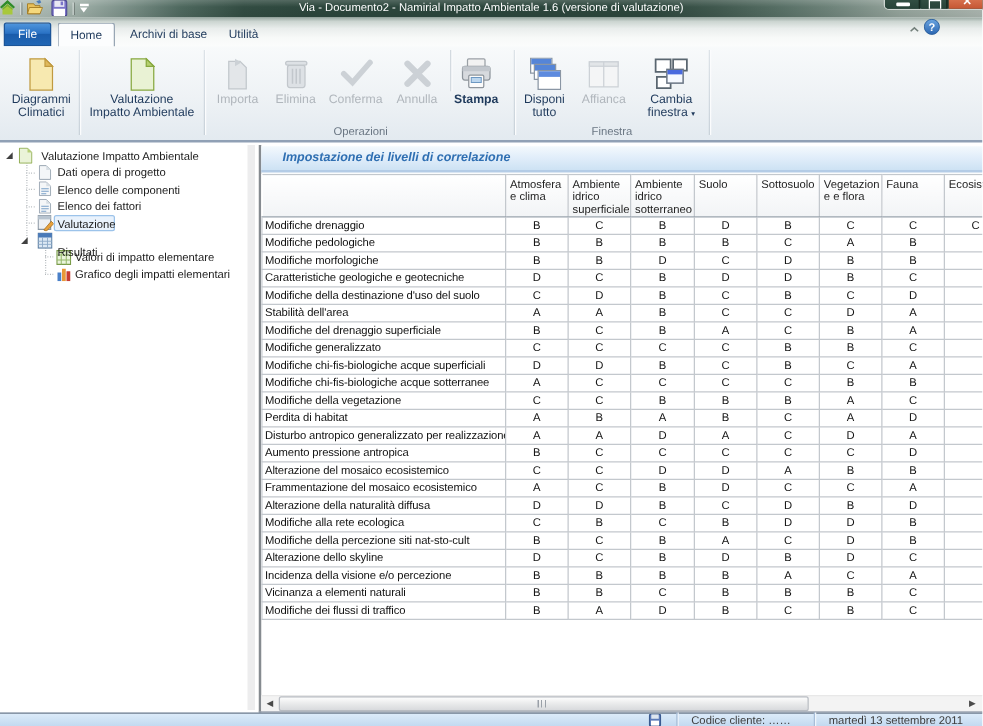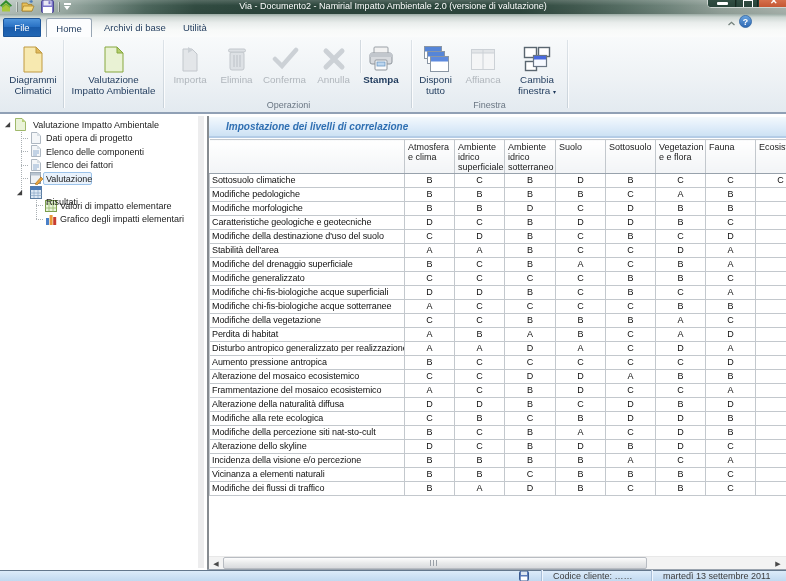--- a/index.html
+++ b/index.html
@@ -84,21 +84,21 @@
 
 
 #statusbar{left:0;top:570px;width:786px;height:11px;
  background:linear-gradient(#dcebf9,#c2d9f0);border-top:1px solid #64778c;}
 .ssep{position:absolute;top:2px;width:1px;height:11px;background:#a8bed8;box-shadow:1px 0 0 #eef5fc;}
 .stext{position:absolute;top:3px;font-size:9px;color:#3c3c3c;}
 </style></head>
 <body>
 
 <div id="titlebar" class="abs"></div>
-<div id="titletext" class="abs">Via - Documento2 - Namirial Impatto Ambientale 2.0 (versione di valutazione)</div>
+<div id="titletext" class="abs">Via - Documento2 - Namirial Impatto Ambientale 1.6 (versione di valutazione)</div>
 
 <svg class="abs" style="left:0;top:0" width="12" height="12" viewBox="0 0 12 12">
  <path d="M6 0 L12 5.5 L10.8 6.8 L6 2.8 L1.2 6.8 L0 5.5 Z" fill="#2f8c2a"></path>
  <path d="M2 6.5 L6 3.2 L10 6.5 V11.5 H2 Z" fill="#a8c83c"></path>
  <path d="M2 6.5 L6 3.2 L10 6.5 V8 L6 5 L2 8 Z" fill="#7ab036"></path>
 </svg>
 <div class="abs qsep" style="left:16px"></div>
 <svg class="abs" style="left:21px;top:0" width="14" height="13" viewBox="0 0 14 13">
  <path d="M8 1 L11 0 L12 2 L10 3 Z" fill="#4a7ab8"></path>
  <path d="M1 3 h5 l1 1.5 h4 V11 H1 Z" fill="#e8c05a" stroke="#a07820" stroke-width=".7"></path>
@@ -329,21 +329,21 @@
 <td>Ambiente<br>idrico<br>sotterraneo</td>
 <td>Suolo</td>
 <td>Sottosuolo</td>
 <td>Vegetazion<br>e e flora</td>
 <td>Fauna</td>
 <td>Ecosistemi</td>
 </tr>
 </thead>
 <tbody>
 <tr>
-          <td class="lbl">Sottosuolo climatiche</td>
+          <td class="lbl">Modifiche drenaggio</td>
           <td>B</td>
           <td>C</td>
           <td>B</td>
           <td>D</td>
           <td>B</td>
           <td>C</td>
           <td>C</td>
           <td>C</td>
         </tr>
 <tr>

